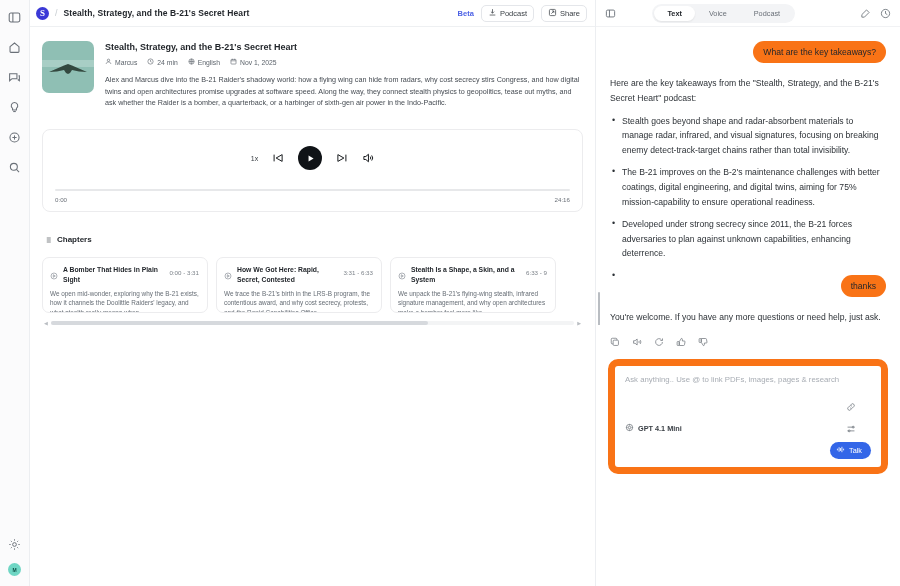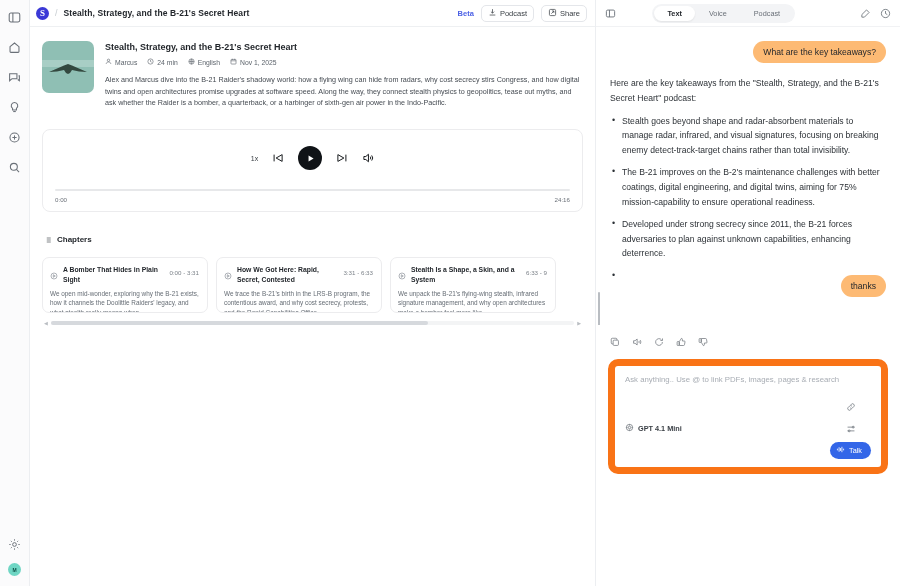--- a/index.html
+++ b/index.html
@@ -131,21 +131,21 @@
   .tabs {
     margin: 0 auto; background: #f3f4f6; border-radius: 13px; padding: 2px;
     display: flex; gap: 1px;
   }
   .tab { font-size: 7.3px; color: #6a7078; padding: 3px 13px; border-radius: 11px; }
   .tab.active { background: #fff; color: #23272c; font-weight: bold; box-shadow: 0 1px 2px rgba(0,0,0,.07); }
   .chat-top-right { display: flex; gap: 9px; margin-left: auto; }
 
   .chat-body { flex: 1 1 auto; padding: 14px 14px 0 14px; overflow: hidden; position: relative; }
   .bubble-user {
-    margin-left: auto; background: #fdba74; border-radius: 11px;
+    margin-left: auto; background: #f97316; border-radius: 11px;
     padding: 6px 10px; font-size: 8.6px; color: #23272c; width: fit-content; max-width: 86%;
   }
   .assist { font-size: 8.6px; line-height: 1.72; color: #2c3136; margin-top: 13px; }
   .assist ul { list-style: none; margin-top: 8px; }
   .assist li { position: relative; padding-left: 12px; margin-bottom: 8px; line-height: 1.7; }
   .assist li:before { content: "•"; position: absolute; left: 2px; top: -1px; color: #2c3136; font-size: 9px; }
   .rail-mark { position: absolute; left: 2px; width: 2px; background: #b9bdc2; border-radius: 2px; }
 
   .actions { display: flex; gap: 12px; padding: 8px 14px 0 14px; color: #71777e; }
   .actions svg { width: 10px; height: 10px; }
@@ -411,20 +411,21 @@
       <div class="assist">
         <div>Here are the key takeaways from the "Stealth, Strategy, and the B-21's Secret Heart" podcast:</div>
         <ul>
           <li>Stealth goes beyond shape and radar-absorbent materials to manage radar, infrared, and visual signatures, focusing on breaking enemy detect-track-target chains rather than total invisibility.</li>
           <li>The B-21 improves on the B-2's maintenance challenges with better coatings, digital engineering, and digital twins, aiming for 75% mission-capability to ensure operational readiness.</li>
           <li>Developed under strong secrecy since 2011, the B-21 forces adversaries to plan against unknown capabilities, enhancing deterrence.</li>
           <li></li>
         </ul>
       </div>
       <div class="bubble-user" style="margin-top:14px;">thanks</div>
+      <div class="assist">You're welcome. If you have any more questions or need help, just ask.</div>
     </div>
 
     <div class="actions">
       <span><svg viewBox="0 0 16 16" fill="none" stroke="currentColor" stroke-width="1.2">
             <rect x="5" y="5" width="8.5" height="8.5" rx="1.6"></rect>
             <path d="M11 5V3.6A1.6 1.6 0 0 0 9.4 2H3.6A1.6 1.6 0 0 0 2 3.6v5.8A1.6 1.6 0 0 0 3.6 11H5"></path>
           </svg></span>
       <span><svg viewBox="0 0 16 16" fill="none" stroke="currentColor" stroke-width="1.2">
             <path d="M2.5 6h2.4L8.2 3.2v9.6L4.9 10H2.5z"></path>
             <path d="M11 6.4a2.6 2.6 0 0 1 0 3.2"></path>

